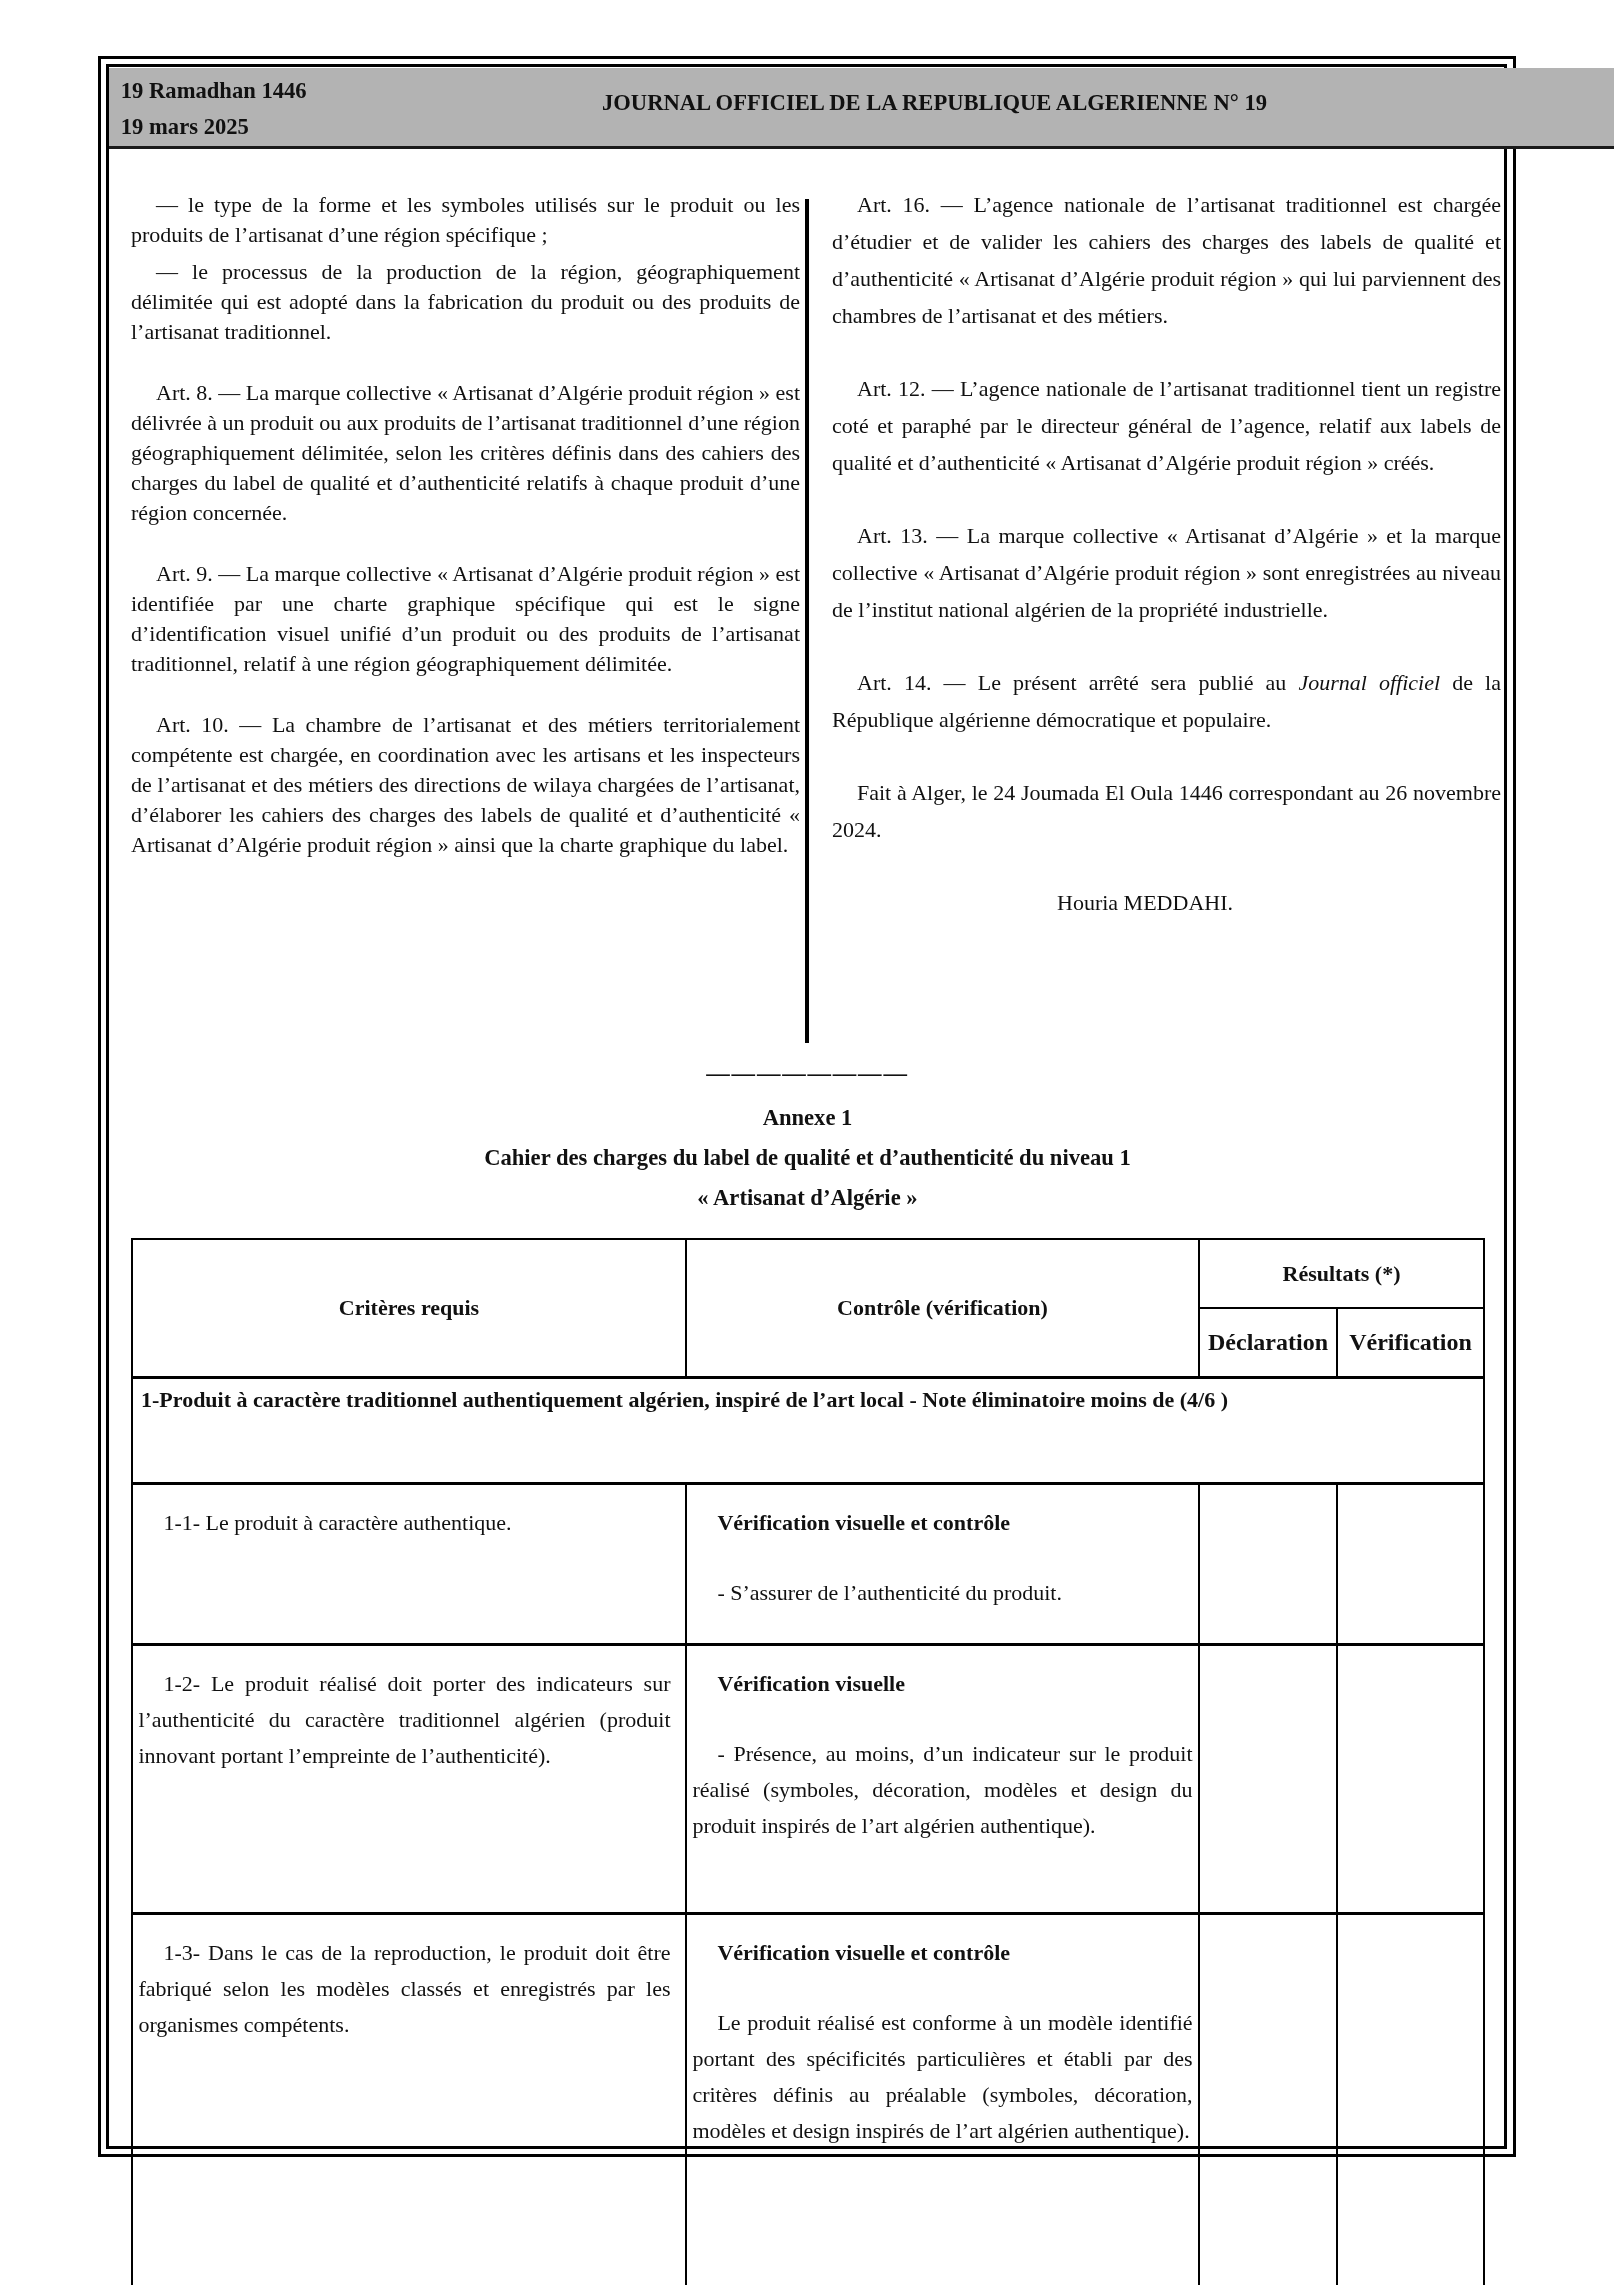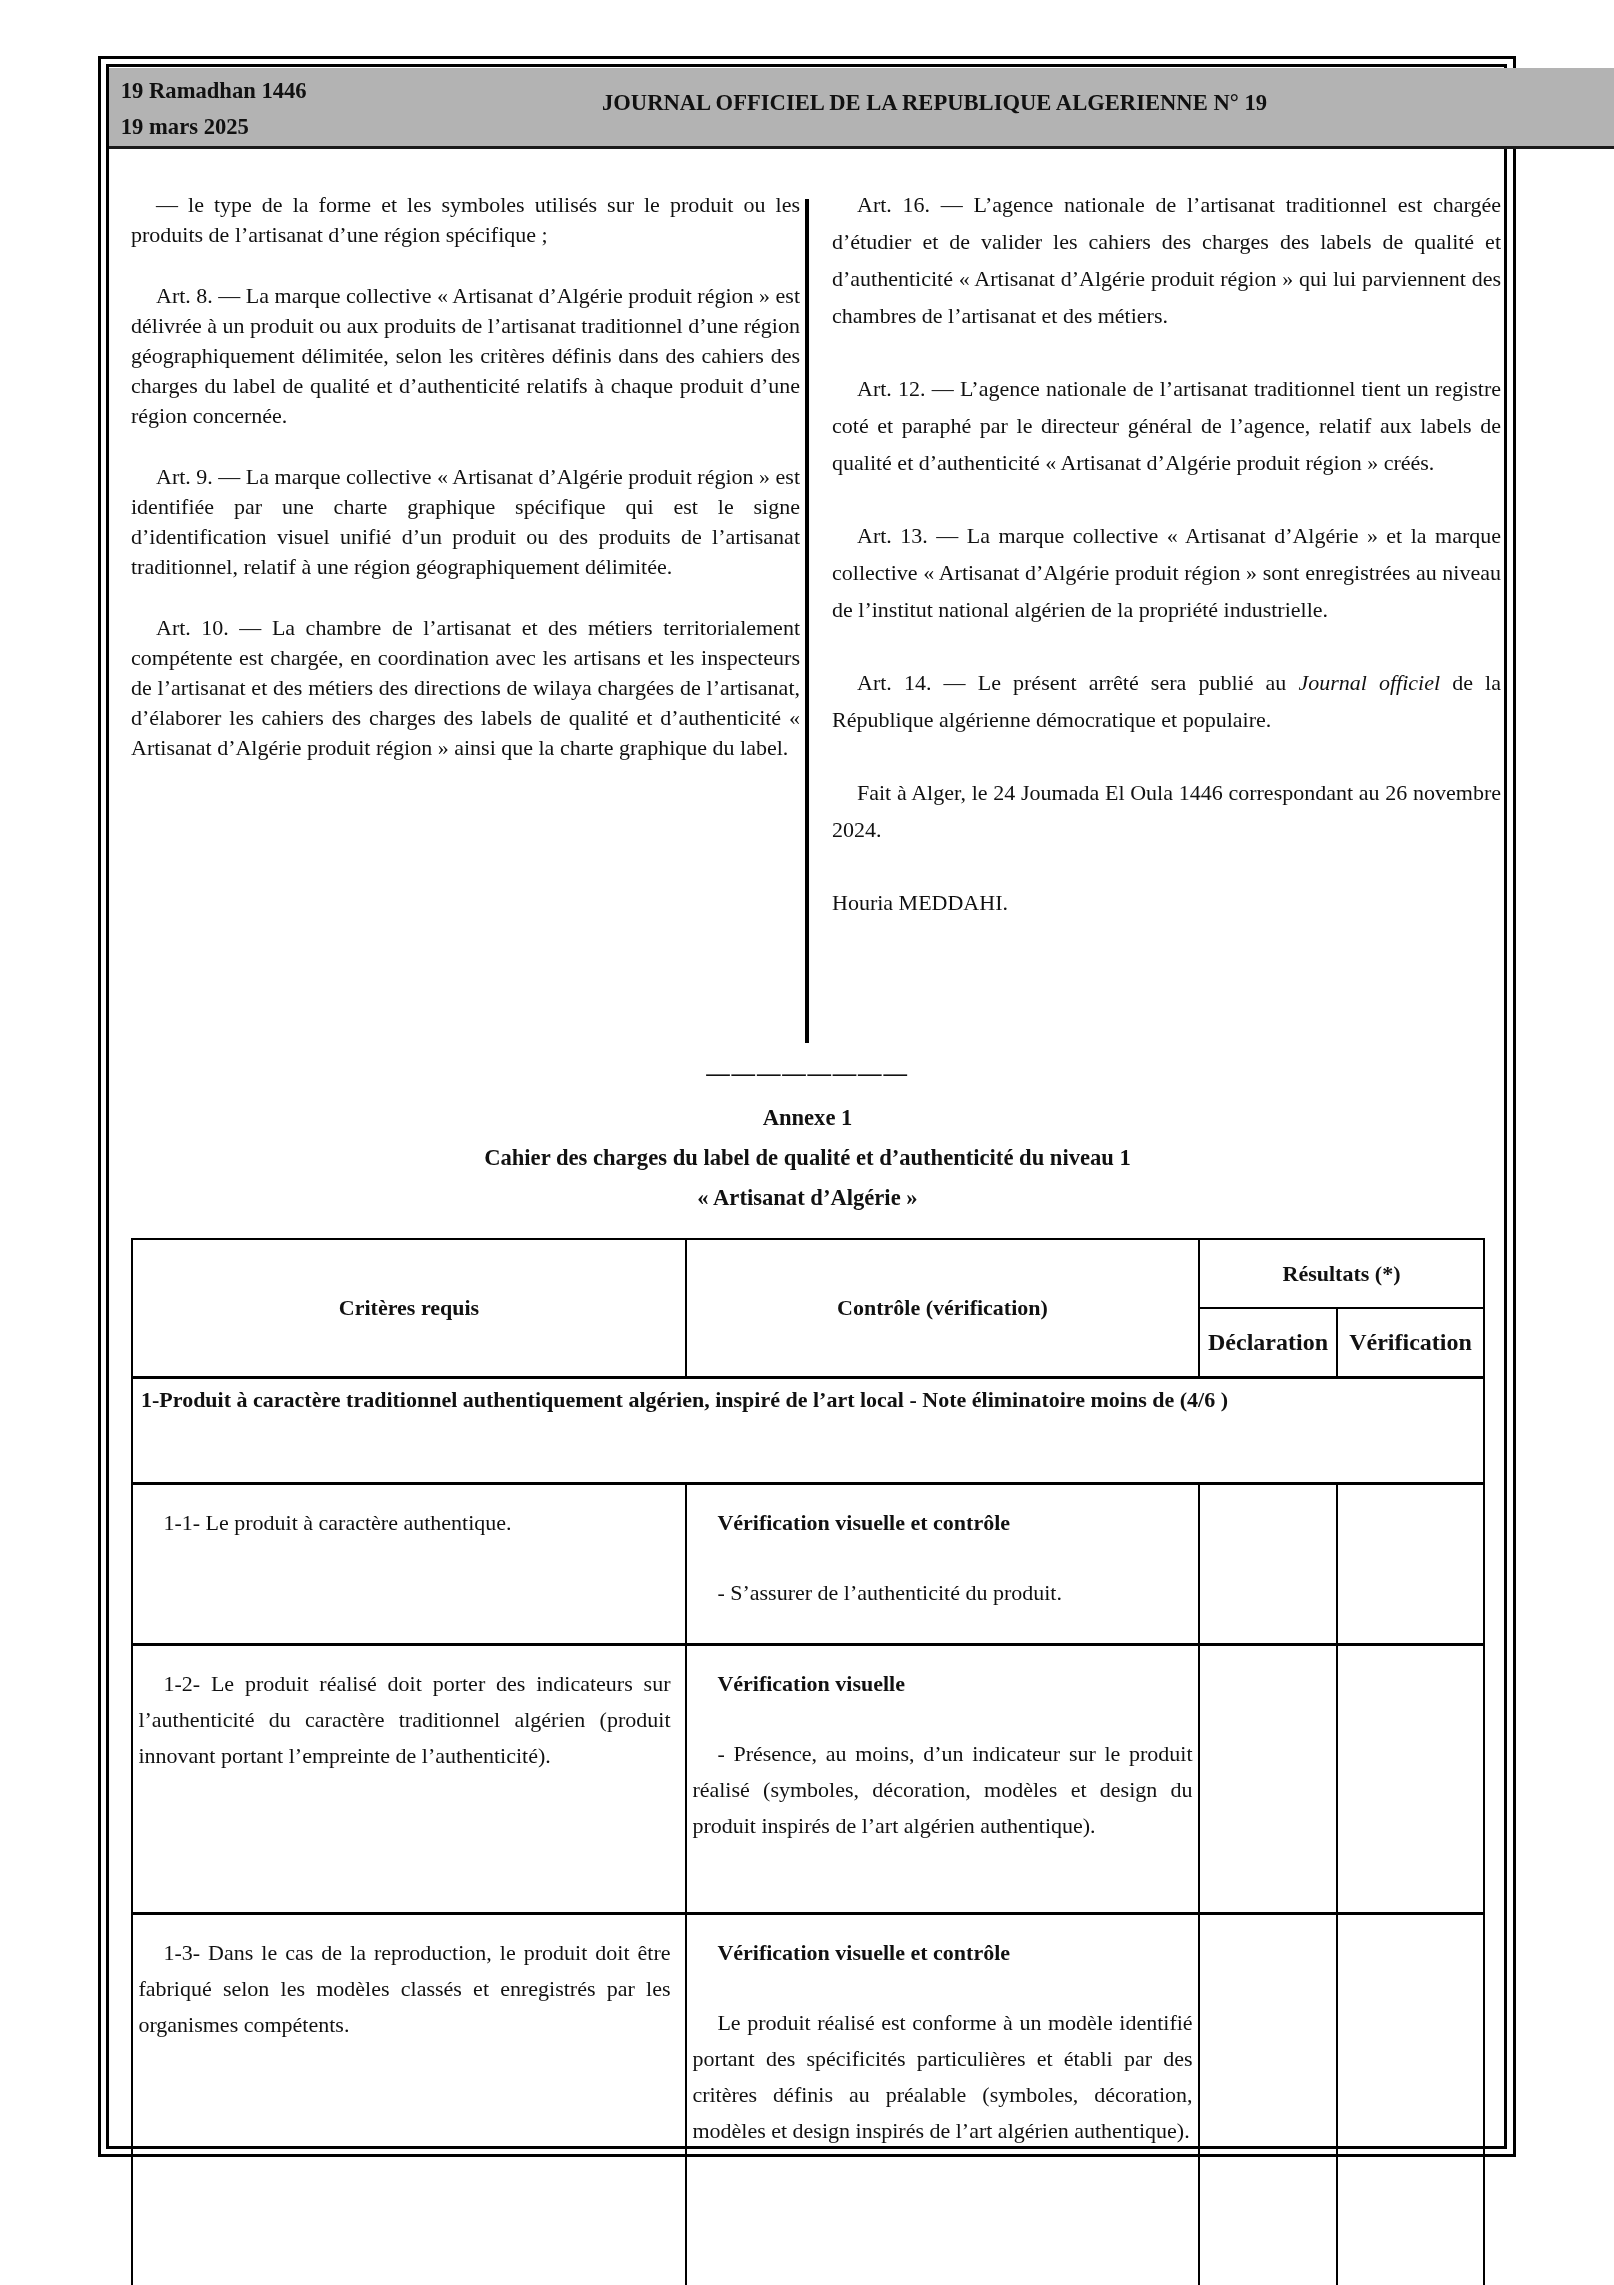--- a/index.html
+++ b/index.html
@@ -20,21 +20,21 @@
 
   .col { position: absolute; top: 190px; width: 669px; font-size: 22px; line-height: 30px;
          text-align: justify; }
   .col.left { left: 131px; }
   .col.right { left: 832px; line-height: 37px; top: 186px; }
   .col p { margin: 0; text-indent: 25px; }
   .col.left p.gap { margin-top: 7.2px; }
   .col.left p.art { margin-top: 31px; }
   .col.right p.art { margin-top: 36px; }
   .col.right p.first { margin-top: 0; }
-  .col .sign { text-align: left; padding-right: 43px; margin-top: 36px; text-indent: 0; }
+  .col .sign { text-align: center; padding-right: 43px; margin-top: 36px; text-indent: 0; }
   .divider { position: absolute; left: 805px; top: 199px; width: 3.6px; height: 844px; background: #000; }
 
   .dashes { position: absolute; left: 0; width: 1615px; top: 1060px; text-align: center;
             font-weight: bold; font-size: 23.5px; letter-spacing: 1.8px; }
   .annex { position: absolute; left: 0; width: 1615px; text-align: center; font-weight: bold; font-size: 22.6px; }
   .annex.t1 { top: 1105px; }
   .annex.t2 { top: 1145px; }
   .annex.t3 { top: 1185px; }
 
   table.cdc { position: absolute; left: 131px; top: 1238px; width: 1352px; border-collapse: collapse;
@@ -67,20 +67,21 @@
   <div class="dates">
     <div>19 Ramadhan 1446</div>
     <div>19 mars 2025</div>
   </div>
   <div class="title">JOURNAL OFFICIEL DE LA REPUBLIQUE ALGERIENNE N° 19</div>
   <div class="pageno">21</div>
 </div>
 
 <div class="col left">
   <p>— le type de la forme et les symboles utilisés sur le produit ou les produits de l’artisanat d’une région spécifique ;</p>
+  <p class="gap">— le processus de la production de la région, géographiquement délimitée qui est adopté dans la fabrication du produit ou des produits de l’artisanat traditionnel.</p>
   <p class="art">Art. 8. — La marque collective « Artisanat d’Algérie produit région » est délivrée à un produit ou aux produits de l’artisanat traditionnel d’une région géographiquement délimitée, selon les critères définis dans des cahiers des charges du label de qualité et d’authenticité relatifs à chaque produit d’une région concernée.</p>
   <p class="art">Art. 9. — La marque collective « Artisanat d’Algérie produit région » est identifiée par une charte graphique spécifique qui est le signe d’identification visuel unifié d’un produit ou des produits de l’artisanat traditionnel, relatif à une région géographiquement délimitée.</p>
   <p class="art">Art. 10. — La chambre de l’artisanat et des métiers territorialement compétente est chargée, en coordination avec les artisans et les inspecteurs de l’artisanat et des métiers des directions de wilaya chargées de l’artisanat, d’élaborer les cahiers des charges des labels de qualité et d’authenticité « Artisanat d’Algérie produit région » ainsi que la charte graphique du label.</p>
 </div>
 
 <div class="divider"></div>
 
 <div class="col right">
   <p class="first">Art. 16. — L’agence nationale de l’artisanat traditionnel est chargée d’étudier et de valider les cahiers des charges des labels de qualité et d’authenticité « Artisanat d’Algérie produit région » qui lui parviennent des chambres de l’artisanat et des métiers.</p>
   <p class="art">Art. 12. — L’agence nationale de l’artisanat traditionnel tient un registre coté et paraphé par le directeur général de l’agence, relatif aux labels de qualité et d’authenticité « Artisanat d’Algérie produit région » créés.</p>

